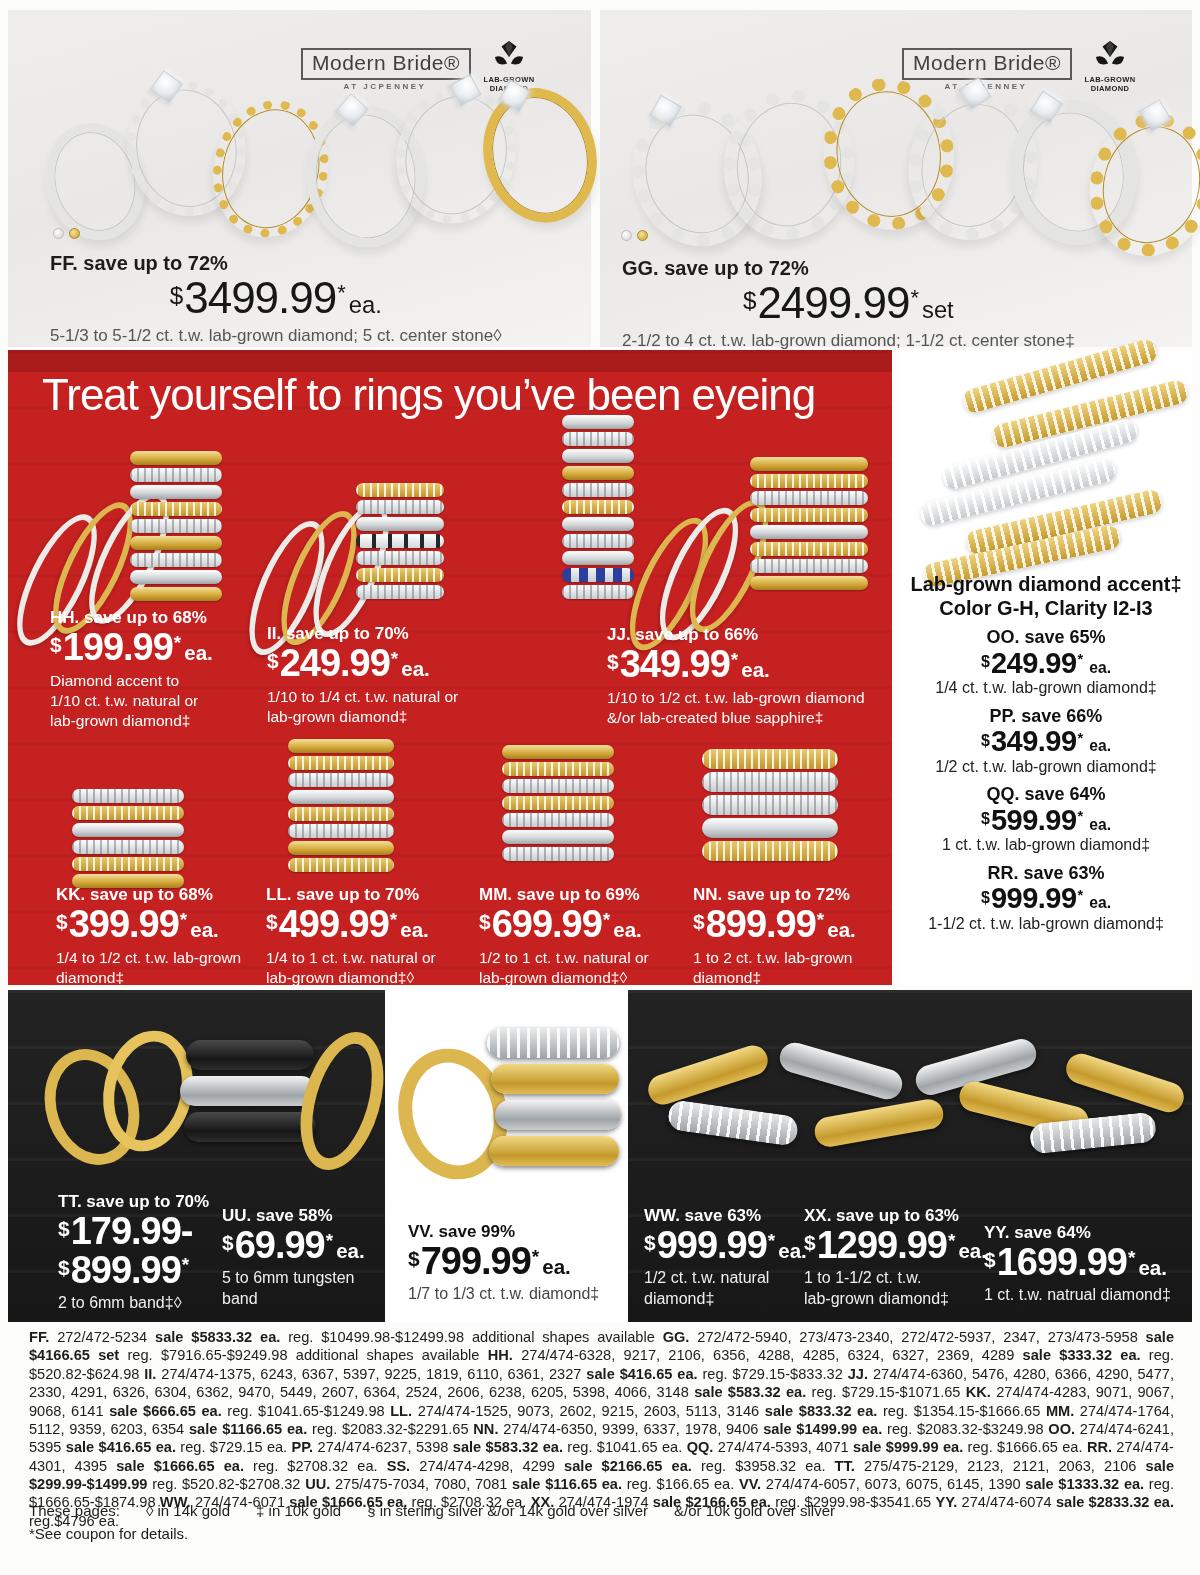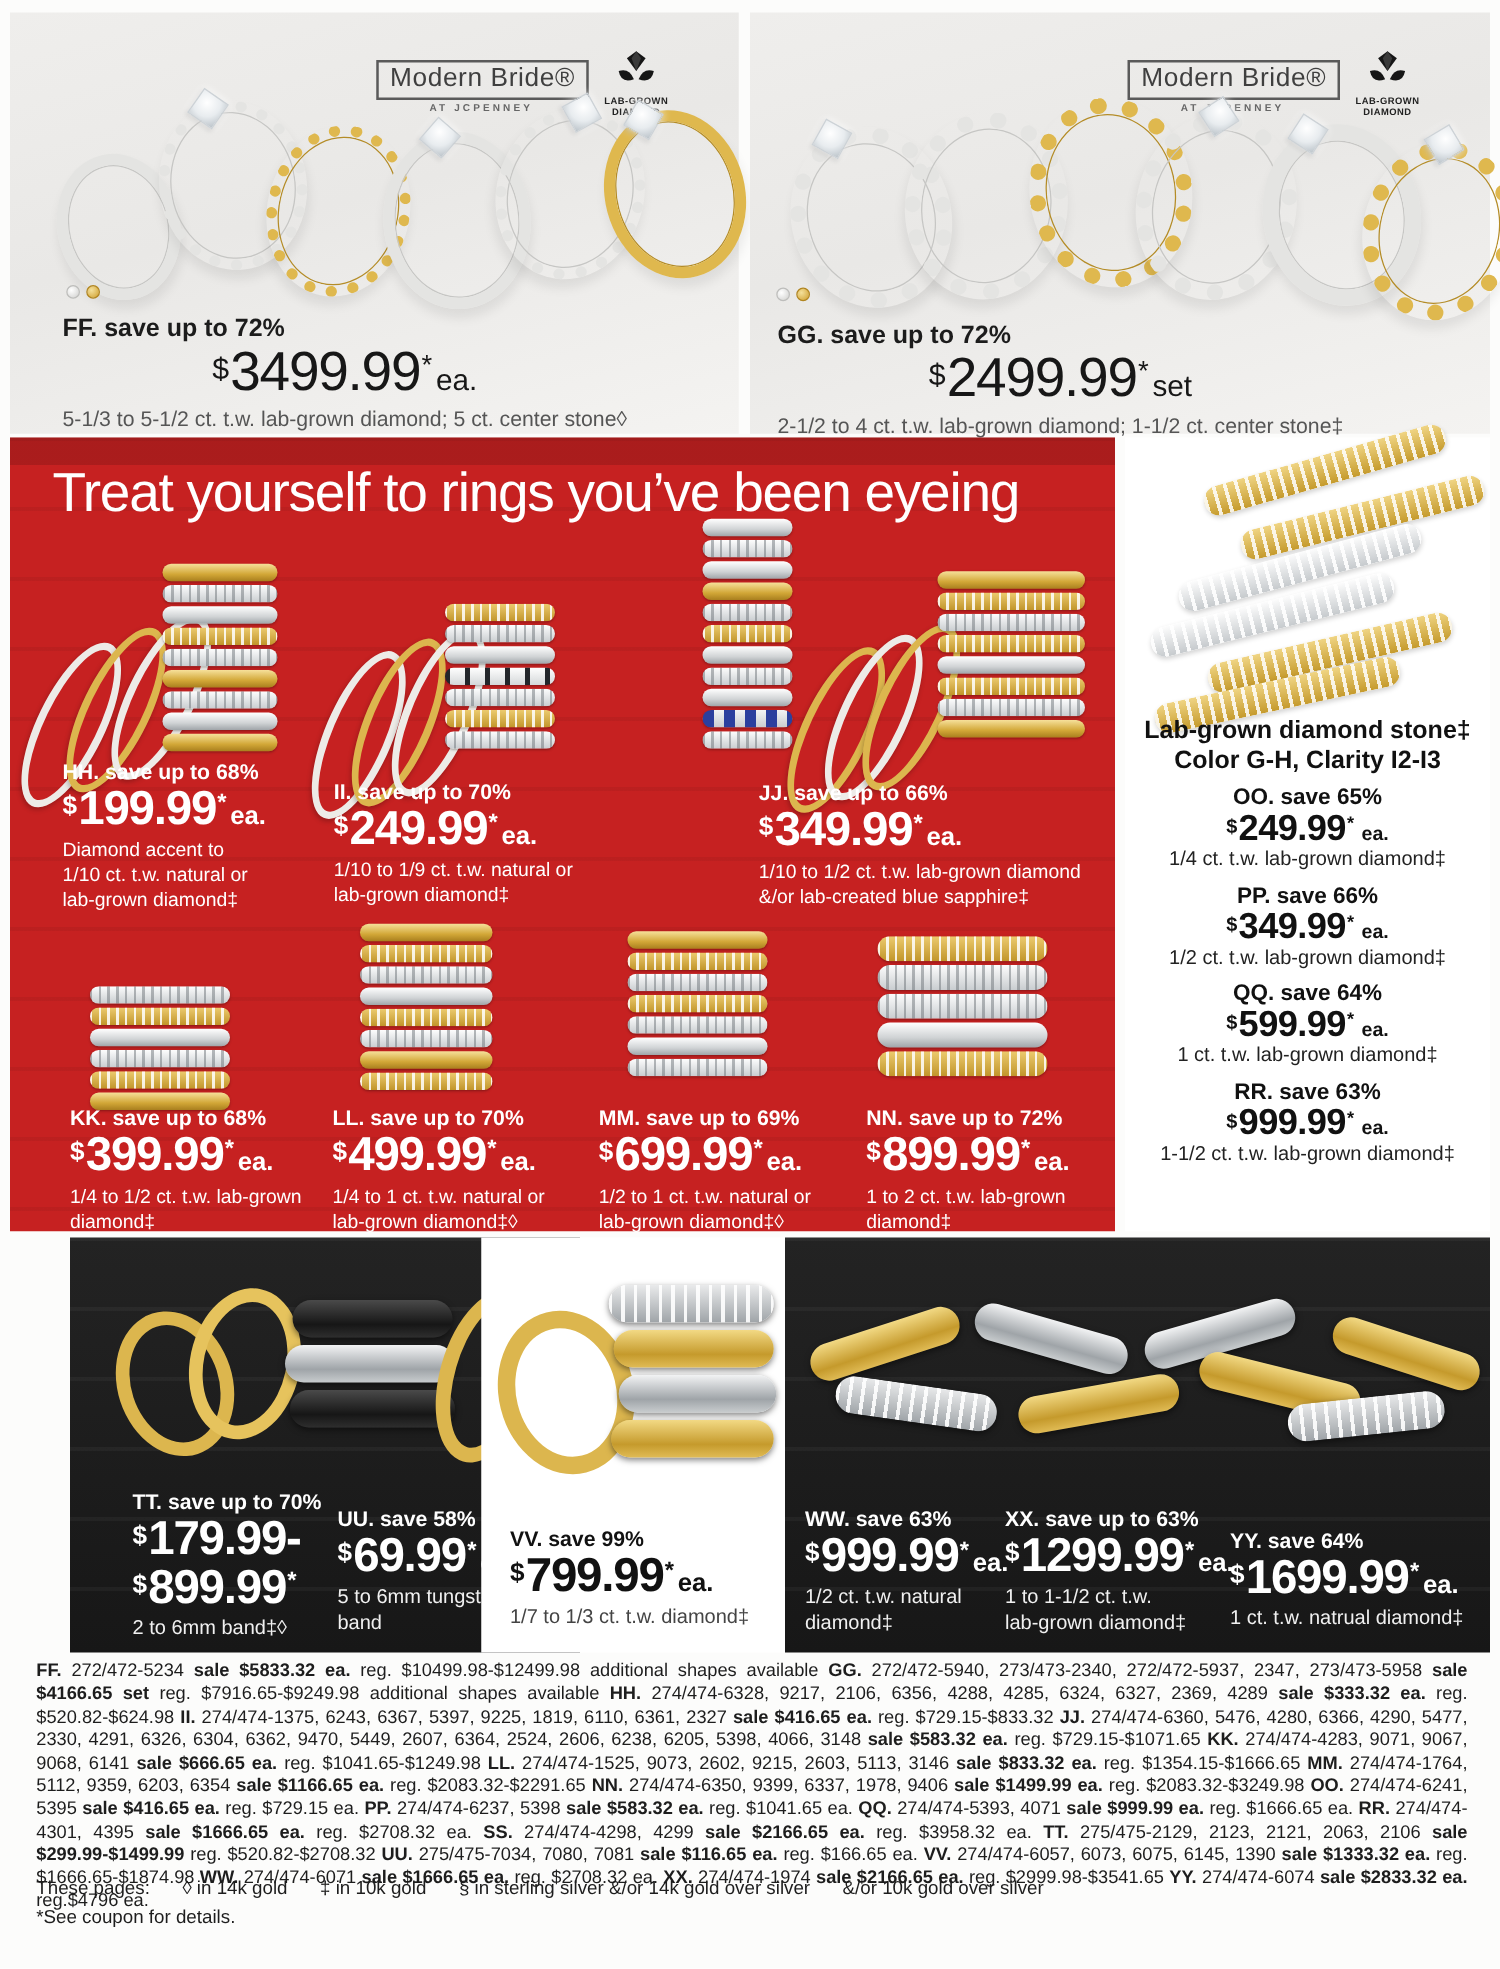--- a/index.html
+++ b/index.html
@@ -85,21 +85,21 @@
   .bitem{margin-bottom:9px;}
   .bsave{font-size:18px;font-weight:bold;color:#111;line-height:1.1;}
   .bprice{font-size:29px;font-weight:bold;color:#111;letter-spacing:-.5px;line-height:1.08;}
   .bprice .unit{margin-left:6px;}
   .bdesc{font-size:16px;color:#222;line-height:1.15;}
 
   
   .dark{position:absolute;top:990px;height:332px;
     background:repeating-linear-gradient(180deg,rgba(255,255,255,.04) 0 3px,rgba(0,0,0,0) 3px 56px),
     linear-gradient(180deg,#232323,#171717);}
-  #p-tt{left:8px;width:408px;margin-left:48px;}
+  #p-tt{left:8px;width:408px;}
   #p-ww{left:628px;width:564px;}
   .white-panel{position:absolute;left:385px;top:990px;width:243px;height:332px;background:#ffffff;}
   .mp{position:absolute;color:#fff;}
   .msave{font-size:17px;font-weight:bold;color:#fff;}
   .mprice{font-size:38px;font-weight:bold;color:#fff;letter-spacing:-1px;line-height:1.02;}
   .mdesc{font-size:16px;color:#f0f0f0;line-height:1.3;margin-top:3px;}
   .mp.dark-text .msave{color:#111;}
   .mp.dark-text .mprice{color:#111;}
   .mp.dark-text .mdesc{color:#444;}
   .mb{position:absolute;height:30px;border-radius:15px;box-shadow:0 2px 5px rgba(0,0,0,.5);}
@@ -333,21 +333,21 @@
 
     <div class="rp" style="left:42px;top:258px;">
       <div class="rsave">HH. save up to 68%</div>
       <div class="rprice"><span class="cur">$</span><span>199.99</span><span class="ast">*</span><span class="unit">ea.</span></div>
       <div class="rdesc"><span>Diamond accent to</span><br><span>1/10 ct. t.w. natural or</span><br><span>lab-grown diamond‡</span></div>
     </div>
 
     <div class="rp" style="left:259px;top:274px;">
       <div class="rsave">II. save up to 70%</div>
       <div class="rprice"><span class="cur">$</span><span>249.99</span><span class="ast">*</span><span class="unit">ea.</span></div>
-      <div class="rdesc"><span>1/10 to 1/9 ct. t.w. natural or</span><br><span>lab-grown diamond‡</span></div>
+      <div class="rdesc"><span>1/10 to 1/4 ct. t.w. natural or</span><br><span>lab-grown diamond‡</span></div>
     </div>
 
     <div class="rp" style="left:599px;top:275px;">
       <div class="rsave">JJ. save up to 66%</div>
       <div class="rprice"><span class="cur">$</span><span>349.99</span><span class="ast">*</span><span class="unit">ea.</span></div>
       <div class="rdesc"><span>1/10 to 1/2 ct. t.w. lab-grown diamond</span><br><span>&amp;/or lab-created blue sapphire‡</span></div>
     </div>
 
     <div class="rp" style="left:48px;top:535px;">
       <div class="rsave">KK. save up to 68%</div>
@@ -376,21 +376,21 @@
 
   <section class="bands">
     <div>
       <div class="diag gold" style="left:60px;top:14px;transform:rotate(-16deg);"></div>
       <div class="diag gold" style="left:90px;top:52px;transform:rotate(-14deg);"></div>
       <div class="diag" style="left:40px;top:92px;transform:rotate(-15deg);"></div>
       <div class="diag" style="left:18px;top:130px;transform:rotate(-14deg);"></div>
       <div class="diag gold" style="left:64px;top:160px;transform:rotate(-13deg);"></div>
       <div class="diag gold" style="left:22px;top:194px;transform:rotate(-12deg);"></div>
     </div>
-    <div class="btitle"><span>Lab-grown diamond stone‡</span><br><span>Color G-H, Clarity I2-I3</span></div>
+    <div class="btitle"><span>Lab-grown diamond accent‡</span><br><span>Color G-H, Clarity I2-I3</span></div>
     <div class="blist">
       <div class="bitem">
         <div class="bsave">OO. save 65%</div>
         <div class="bprice"><span class="cur">$</span><span>249.99</span><span class="ast">*</span><span class="unit">ea.</span></div>
         <div class="bdesc">1/4 ct. t.w. lab-grown diamond‡</div>
       </div>
       <div class="bitem">
         <div class="bsave">PP. save 66%</div>
         <div class="bprice"><span class="cur">$</span><span>349.99</span><span class="ast">*</span><span class="unit">ea.</span></div>
         <div class="bdesc">1/2 ct. t.w. lab-grown diamond‡</div>

